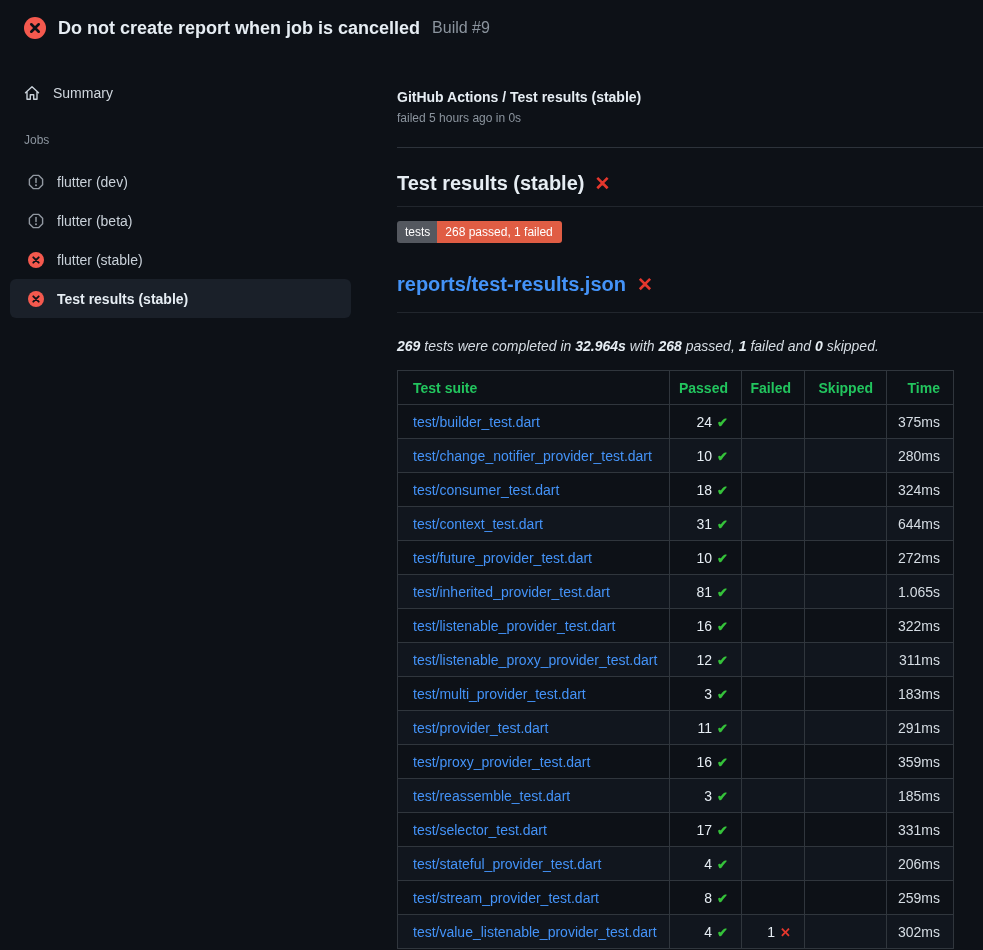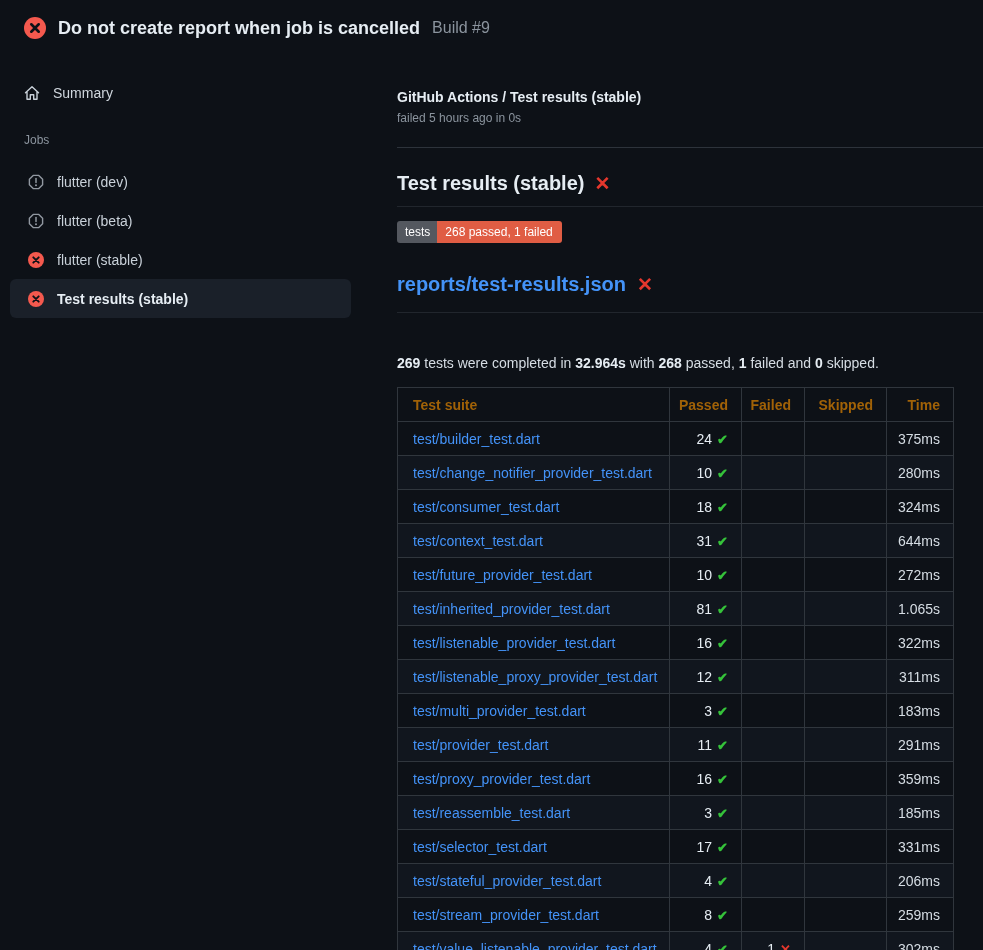--- a/index.html
+++ b/index.html
@@ -51,32 +51,32 @@
     margin-top:14px; display:inline-flex; overflow:hidden; border-radius:3px;
     font-size:12px; font-weight:400; line-height:1; color:#ffffff;
   }
   .badge .badge-label { background:#54585f; padding:5px 7px 5px 8px; }
   .badge .badge-value { background:#e05d44; padding:5px 9px 5px 8px; }
   .report-title-row {
     margin-top:30px; padding-bottom:16px; border-bottom:1px solid #21262d;
     display:flex; align-items:center; gap:11px;
   }
   .report-title { font-size:20px; font-weight:700; color:#4493f8; text-decoration:none; cursor:pointer; }
-  .summary-text { margin-top:40px; font-size:14px; line-height:20px; color:#d6dde4; }
+  .summary-text { margin-top:23px; font-size:14px; line-height:20px; color:#d6dde4;font-style:italic; }
   .summary-text .b { font-weight:700; color:#e6edf3; }
   
   table.results {
     margin-top:14px; border-collapse:collapse; table-layout:fixed;
     width:556px; font-size:14px;
   }
   .results th, .results td {
     border:1px solid #30363d; height:34px; vertical-align:middle;
     white-space:nowrap; overflow:hidden;
   }
-  .results th { font-weight:700; color:#a16207; }
+  .results th { font-weight:700; color:#22c55e; }
   .results th.c-suite, .results td.c-suite { text-align:left; padding-left:15px; }
   .results th.num, .results td.num { text-align:right; padding-right:13px; }
   .results tr:nth-child(even) td { background:#11161e; }
   .results a.suite-link { color:#4493f8; text-decoration:none; cursor:pointer; }
   .results .time { color:#d6dde4; }
   .chk { color:#35c23a; font-weight:700; font-size:13px; margin-left:5px; }
   .crs { color:#e5372d; font-weight:700; font-size:13px; margin-left:5px; }
   .cellnum { color:#e6edf3; }
 </style>
 </head>

